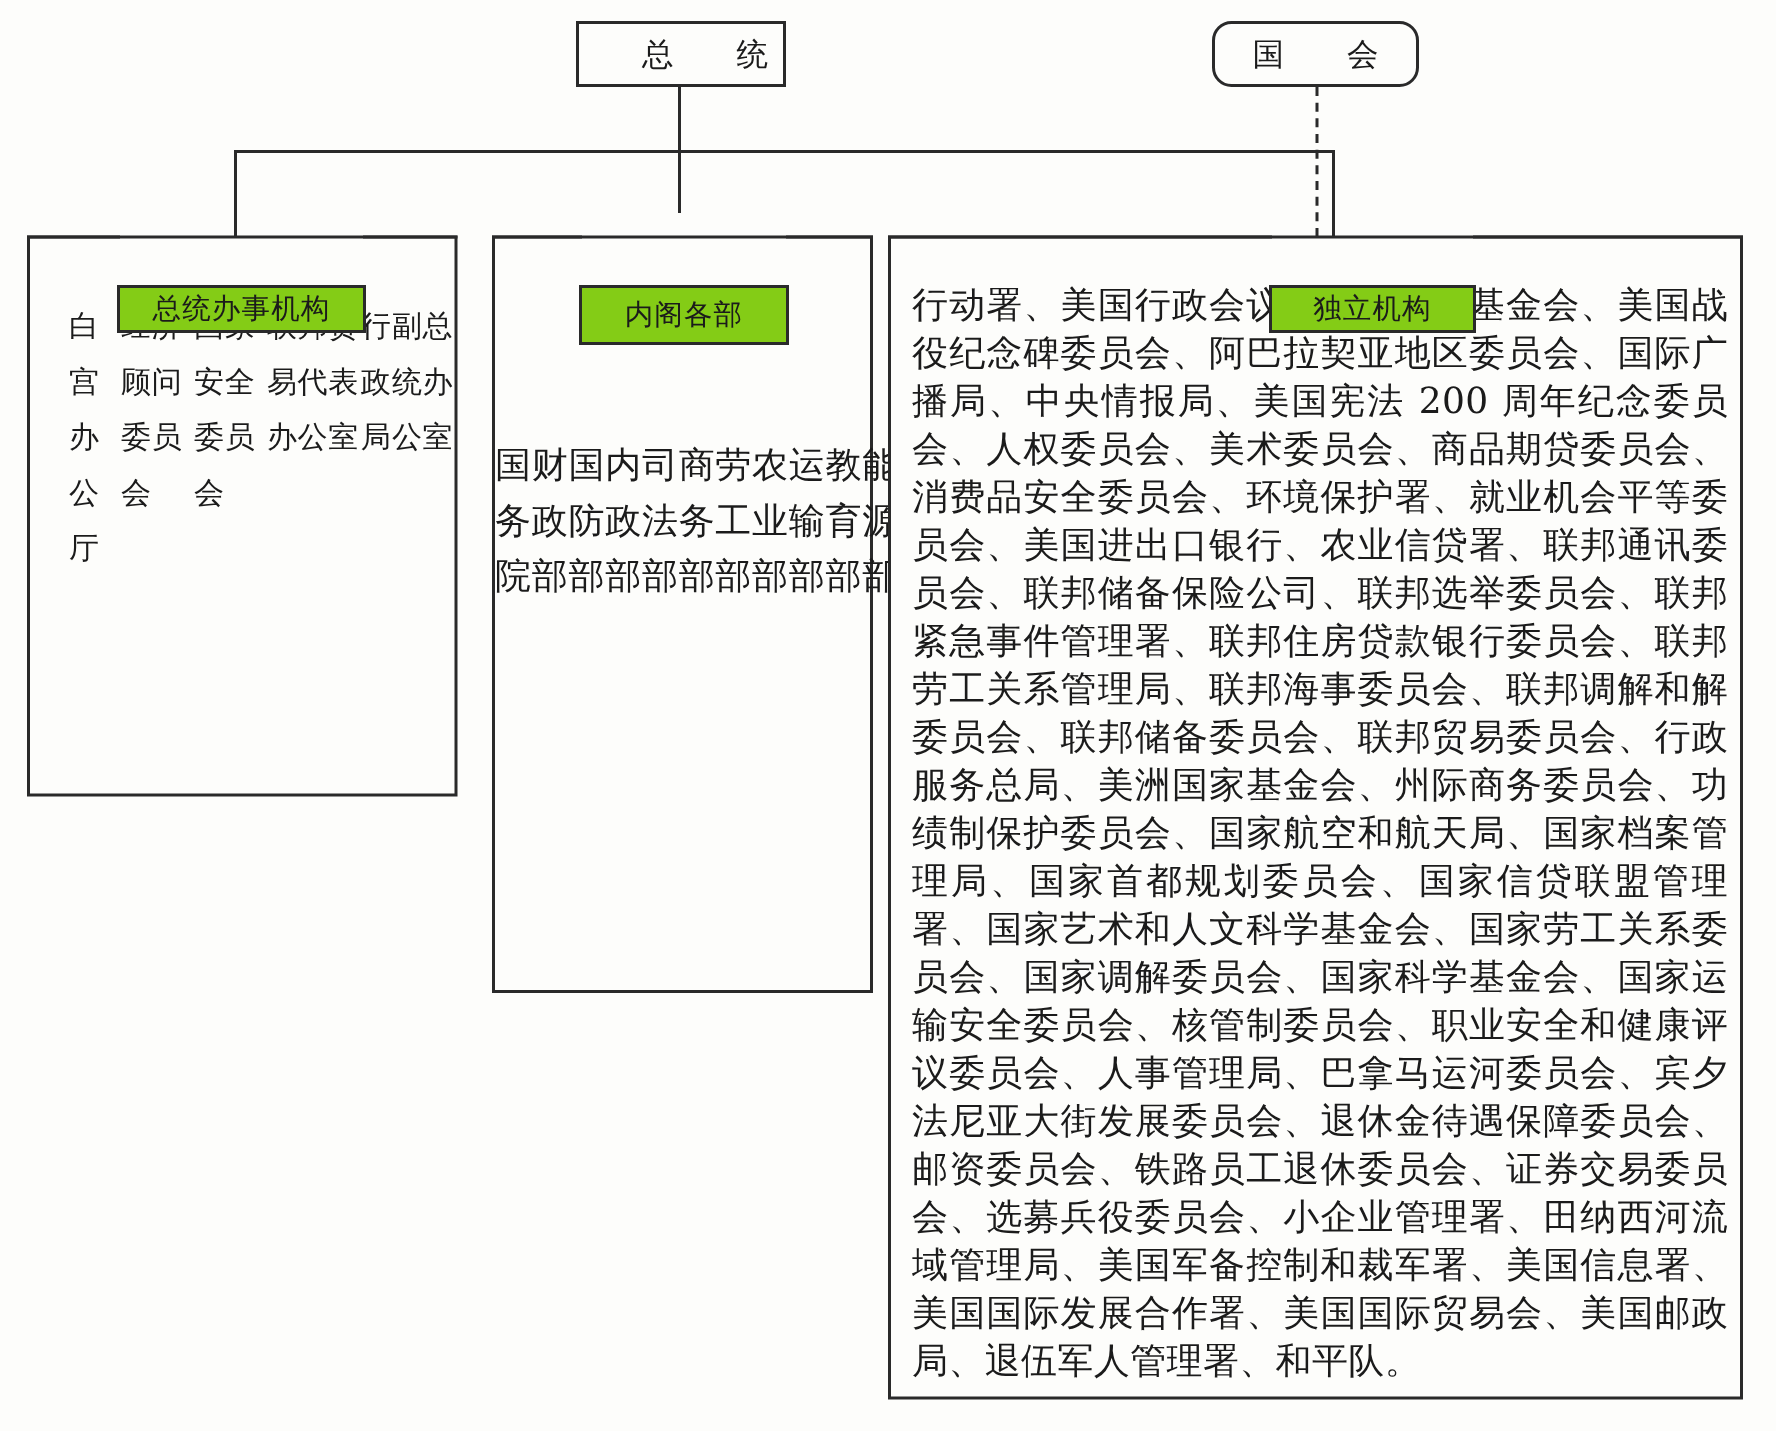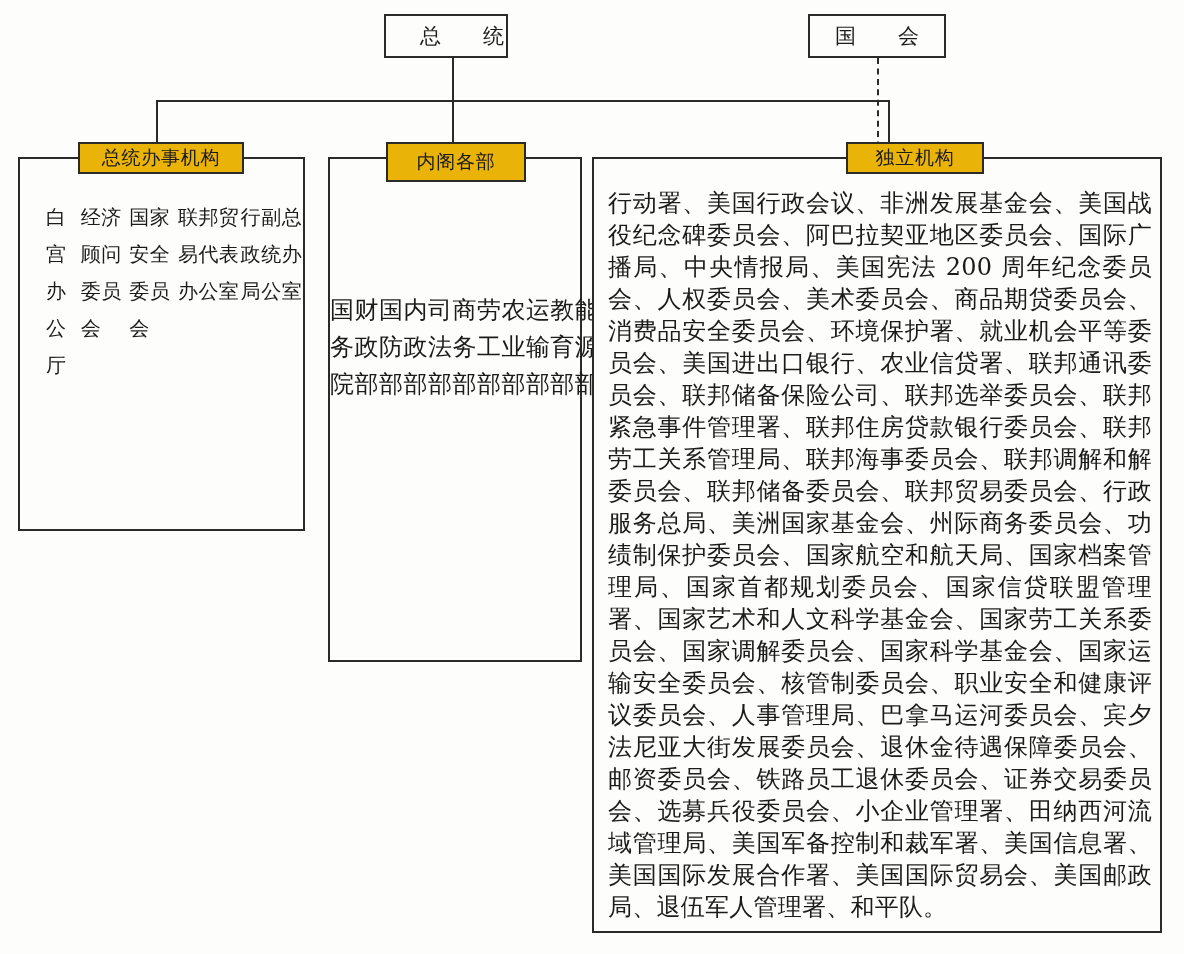--- a/index.html
+++ b/index.html
@@ -19,31 +19,32 @@
     border:2px solid #2a2a2a;
     background:#fdfdfb;
     display:flex;align-items:center;justify-content:center;
     box-sizing:border-box;
     letter-spacing:.06em;
     z-index:5;
   }
   .node .lbl{white-space:nowrap;}
 
   
-  #box-president{left:384px;top:14px;width:124px;height:44px;font-size:21px;padding-left:32px;}
+  #box-president{left:384px;top:14px;width:140px;height:44px;font-size:21px;padding-left:32px;}
   #box-president .lbl{letter-spacing:.5em;text-indent:.5em;}
-  #box-congress{left:808px;top:14px;width:138px;height:44px;font-size:21px;}
+  #box-congress{left:808px;top:14px;width:138px;height:44px;font-size:21px;border-radius:13px;}
   #box-congress .lbl{letter-spacing:.5em;text-indent:.5em;}
 
   
   .head{
-    position:absolute;border:2px solid #2a2a2a;background:#eab308;
+    position:absolute;border:2px solid #2a2a2a;background:#84cc16;
     display:flex;align-items:center;justify-content:center;
     box-sizing:border-box;font-size:19px;letter-spacing:.04em;
     z-index:8;
+    margin-top:48px;
   }
   #head-eop{left:78px;top:142px;width:166px;height:32px;}
   #head-cabinet{left:386px;top:142px;width:140px;height:40px;}
   #head-indep{left:846px;top:142px;width:138px;height:32px;}
 
   
   .panel{
     position:absolute;border:2px solid #2a2a2a;background:#fdfdfb;
     box-sizing:border-box;z-index:2;
   }

